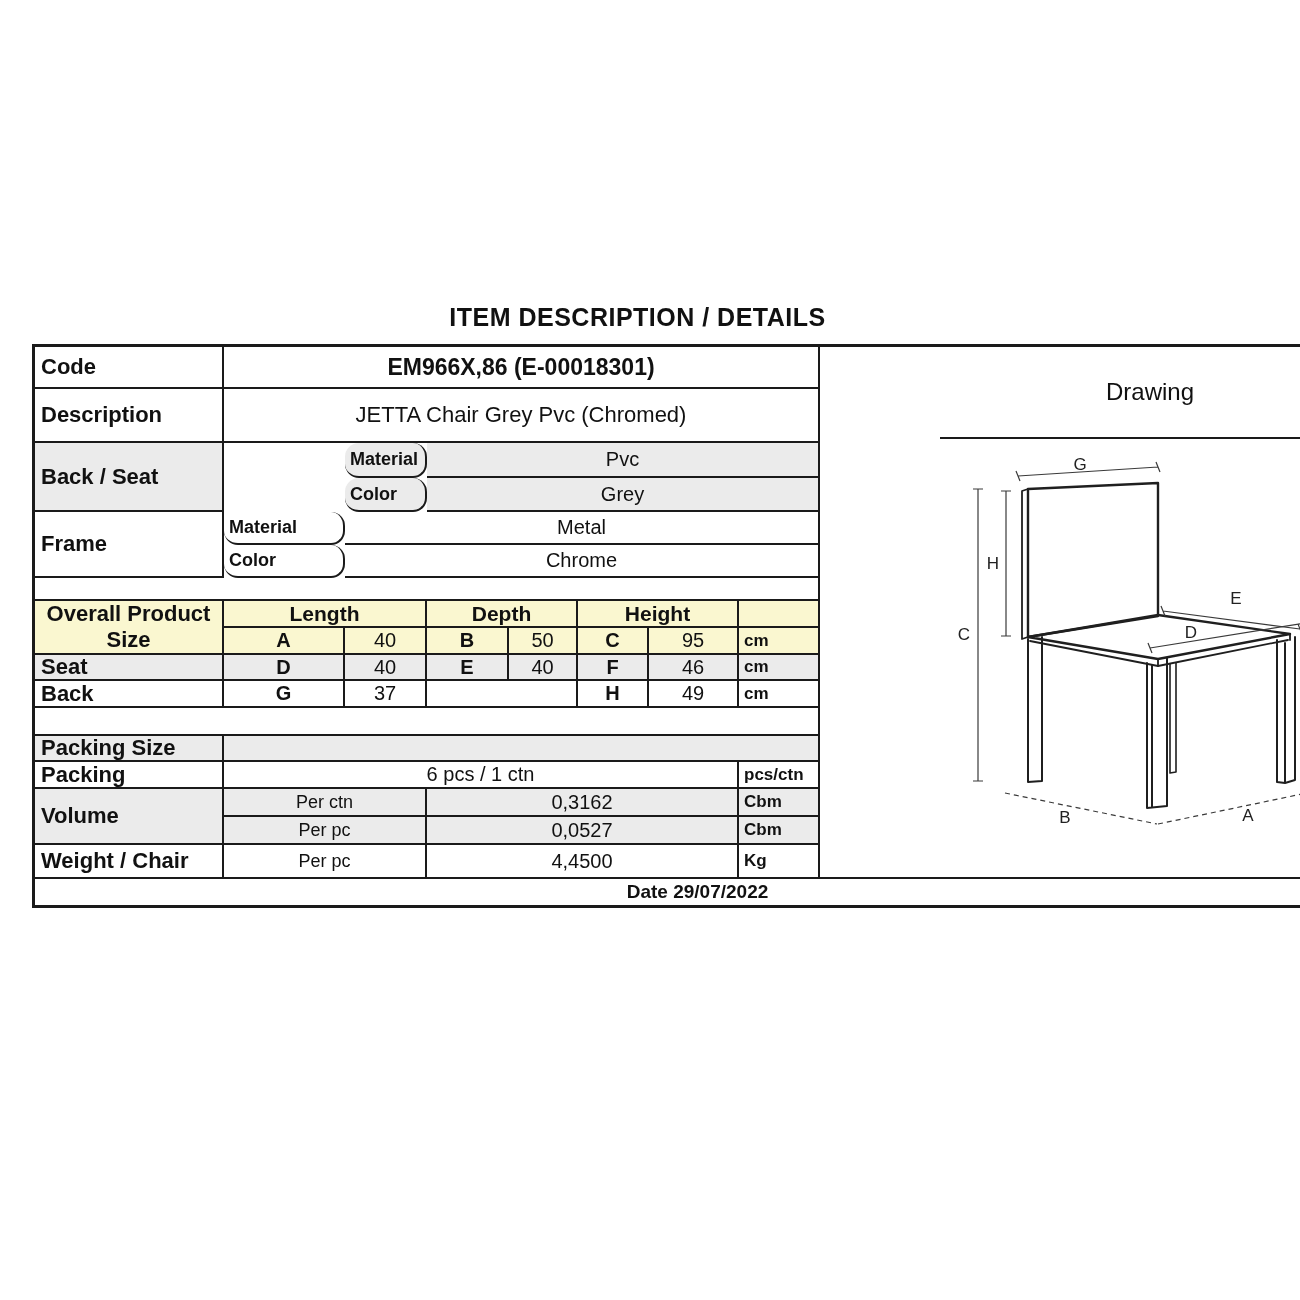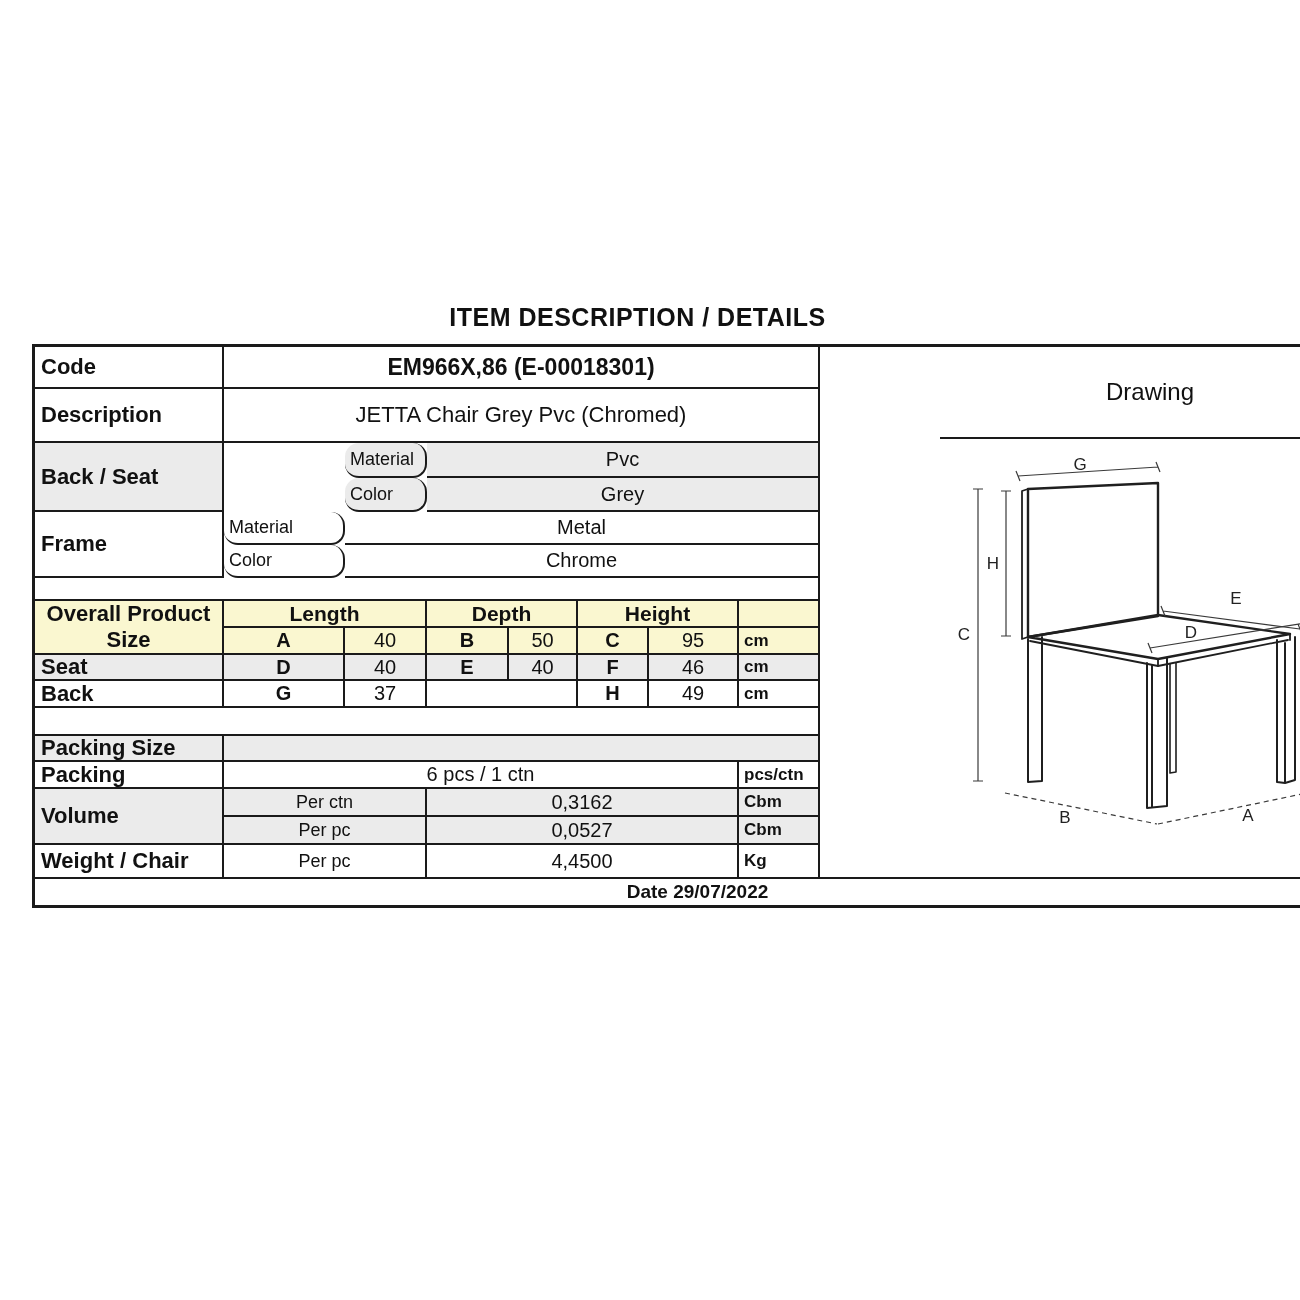--- a/index.html
+++ b/index.html
@@ -22,21 +22,21 @@
     grid-template-columns:189px 121px 82px 82px 69px 71px 90px 81px;
     grid-template-rows:42px 54px 35px 34px 33px 33px 23px 27px 27px 26px 27px 28px 26px 27px 28px 28px 32px;
   }
   .c {
     border-right:2px solid #1a1a1a; border-bottom:2px solid #1a1a1a;
     display:flex; align-items:center; overflow:hidden;
     font-size:20px; box-sizing:border-box; background:#fff;
   }
   .lbl  { font-weight:bold; font-size:22px; padding-left:6px; }
   .ctr  { justify-content:center; text-align:center; }
-  .sm   { font-weight:normal; font-size:18px; padding-left:5px;border-radius:14px; }
+  .sm   { font-weight:bold; font-size:18px; padding-left:5px;border-radius:14px; }
   .md   { font-weight:bold; font-size:19px; }
   .big  { font-weight:bold; font-size:23px; }
   .unit { font-weight:bold; font-size:17px; padding-left:5px; }
   .per  { font-size:18px; }
   .bold { font-weight:bold; }
   .grey   { background:#ebebeb; }
   .yellow { background:#faf7d0; }
   .nb   { border-bottom:none; }
   .two-line { flex-direction:column; justify-content:center; line-height:26px; font-weight:bold; font-size:22px; }
   .seg-row { display:flex; width:100%; }

